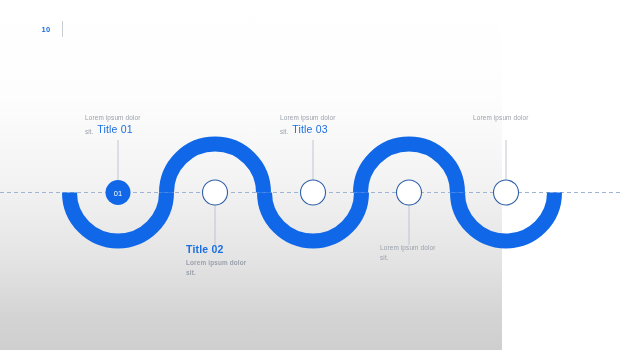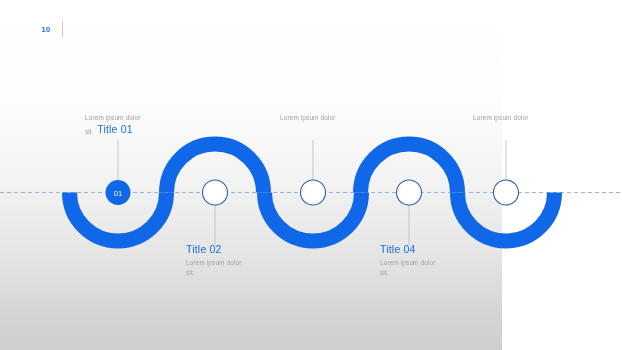--- a/index.html
+++ b/index.html
@@ -87,32 +87,35 @@
     </svg>
 
     <div class="lbl top" style="left:85px;top:113px;">
       <div class="sub">Lorem ipsum dolor</div>
       <div class="row">
         <span class="sit">sit.</span>
         <span class="ttl">Title 01</span>
       </div>
     </div>
 
-    <div class="lbl bot" style="left:186px;top:243px;">
+    <div class="lbl bot" style="left:186px;top:243px;font-weight:bold;">
       <div class="ttl">Title 02</div>
       <div class="sub">Lorem ipsum dolor</div>
       <div class="sub">sit.</div>
     </div>
 
     <div class="lbl top" style="left:280px;top:113px;">
       <div class="sub">Lorem ipsum dolor</div>
+      <div class="row">
+        <span class="sit">sit.</span>
+        <span class="ttl">Title 03</span>
+      </div>
     </div>
 
     <div class="lbl bot" style="left:380px;top:243px;">
-      <div class="ttl">Title 04</div>
       <div class="sub">Lorem ipsum dolor</div>
       <div class="sub">sit.</div>
     </div>
 
     <div class="lbl top" style="left:473px;top:113px;">
       <div class="sub">Lorem ipsum dolor</div>
     </div>
 
   </div>
 </div>

